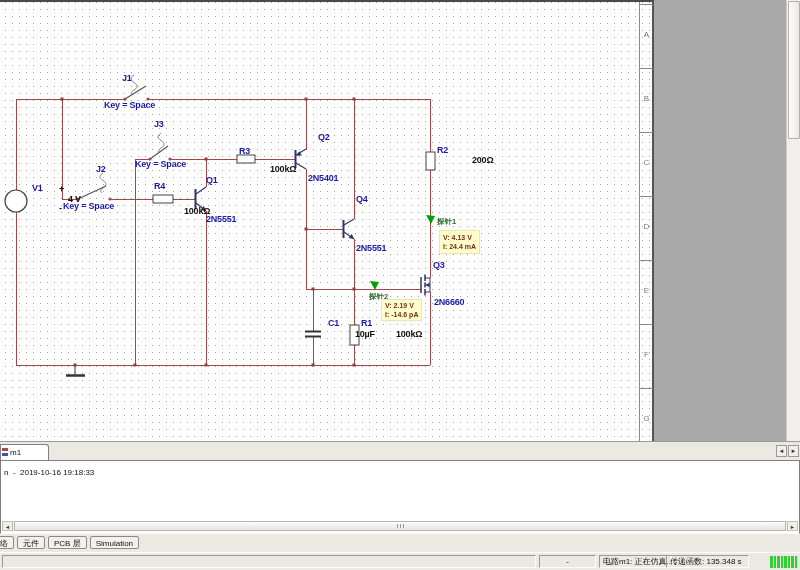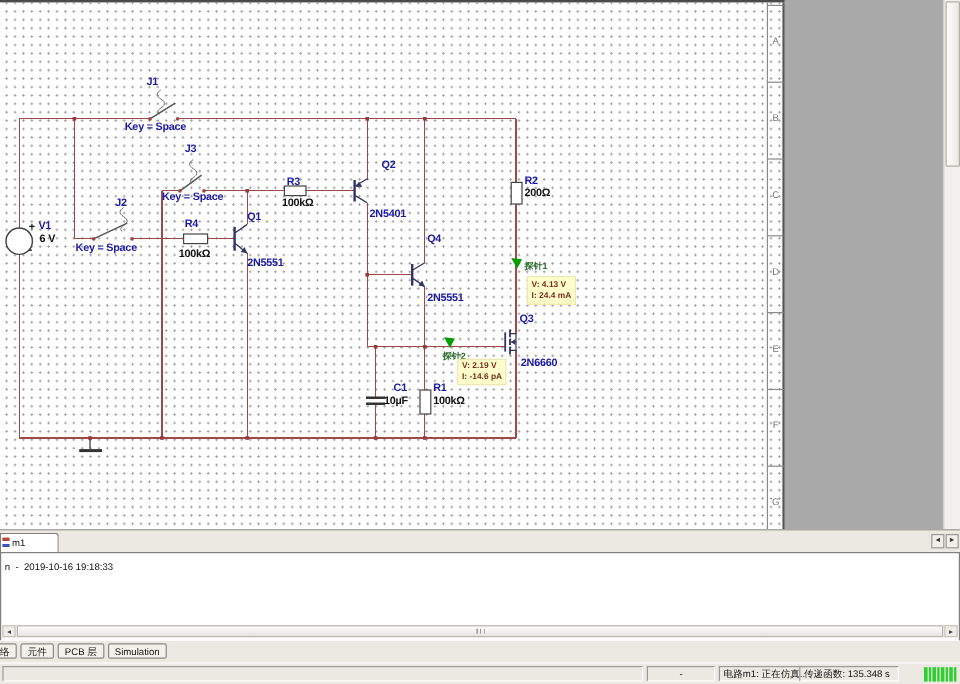--- a/index.html
+++ b/index.html
@@ -16,21 +16,21 @@
   .zone-tick{position:absolute;left:640px;width:13px;height:1px;background:#8a8a8a;}
   .zone-letter{position:absolute;left:641px;width:11px;text-align:center;font-size:8px;color:#777;}
   .outside{position:absolute;left:654px;top:0;width:132px;height:441px;background:#a9a9a9;}
   .vscroll{position:absolute;left:786px;top:0;width:14px;height:441px;background:#f2f0ec;border-left:1px solid #cfcdc7;box-sizing:border-box;}
   .vthumb{position:absolute;left:1px;top:1px;width:10px;height:136px;border:1px solid #b3b0a8;border-radius:1px;
           background:linear-gradient(90deg,#fdfdfd,#e9e7e1);}
   svg.sch{position:absolute;left:0;top:0;}
   
   .sch-label{position:absolute;font-size:9px;font-weight:bold;white-space:nowrap;letter-spacing:-0.2px;line-height:10px;}
   .blue{color:#1a1aa6;}
-  .black{color:#111;}
+  .black{color:#111;padding-left:35px;}
   .probe-lbl{position:absolute;font-size:7.5px;font-weight:bold;color:#2d6a2d;white-space:nowrap;line-height:9px;}
   .probe-box{position:absolute;background:#ffffcc;border:1px solid #e8e8b0;color:#7a2a1a;
              font-size:7px;font-weight:bold;line-height:9px;padding:2px 3px;white-space:pre;}
   
   #results-tabs{position:absolute;left:0;top:441px;width:800px;height:19px;background:#ece9e2;border-top:1px solid #9a9a9a;box-sizing:border-box;}
   .res-tab{position:absolute;left:0;top:2px;height:16px;width:49px;background:#fff;
            border:1px solid #808080;border-bottom:none;box-sizing:border-box;
            display:flex;align-items:center;gap:2px;padding-left:1px;font-size:8px;color:#111;
            border-top-right-radius:3px;}
   .tab-icon{width:6px;height:10px;flex:none;
@@ -166,29 +166,29 @@
           <rect x="311.5" y="361.5" width="3" height="3"></rect>
           <rect x="352.5" y="361.5" width="3" height="3"></rect>
         </g>
 
         <g fill="#00A000" stroke="none">
           <polygon points="426,213 435,214 431,222"></polygon>
           <polygon points="370,279 379,280 375,288"></polygon>
         </g>
       </svg>
 
-      <div class="sch-label blue" style="left:122px;top:61px">J1</div>
+      <div class="sch-label blue" style="left:122px;top:71px">J1</div>
       <div class="sch-label blue" style="left:104px;top:98px">Key = Space</div>
       <div class="sch-label blue" style="left:154px;top:117px">J3</div>
       <div class="sch-label blue" style="left:135px;top:157px">Key = Space</div>
       <div class="sch-label blue" style="left:96px;top:162px">J2</div>
       <div class="sch-label blue" style="left:63px;top:199px">Key = Space</div>
       <div class="sch-label black" style="left:24px;top:182px">+</div>
       <div class="sch-label blue" style="left:32px;top:181px">V1</div>
-      <div class="sch-label black" style="left:33px;top:192px">6 V</div>
+      <div class="sch-label black" style="left:33px;top:192px">4 V</div>
       <div class="sch-label black" style="left:24px;top:201px">-</div>
       <div class="sch-label blue" style="left:239px;top:144px">R3</div>
       <div class="sch-label black" style="left:235px;top:162px">100kΩ</div>
       <div class="sch-label blue" style="left:154px;top:179px">R4</div>
       <div class="sch-label black" style="left:149px;top:204px">100kΩ</div>
       <div class="sch-label blue" style="left:206px;top:173px">Q1</div>
       <div class="sch-label blue" style="left:206px;top:212px">2N5551</div>
       <div class="sch-label blue" style="left:318px;top:130px">Q2</div>
       <div class="sch-label blue" style="left:308px;top:171px">2N5401</div>
       <div class="sch-label blue" style="left:437px;top:143px">R2</div>

